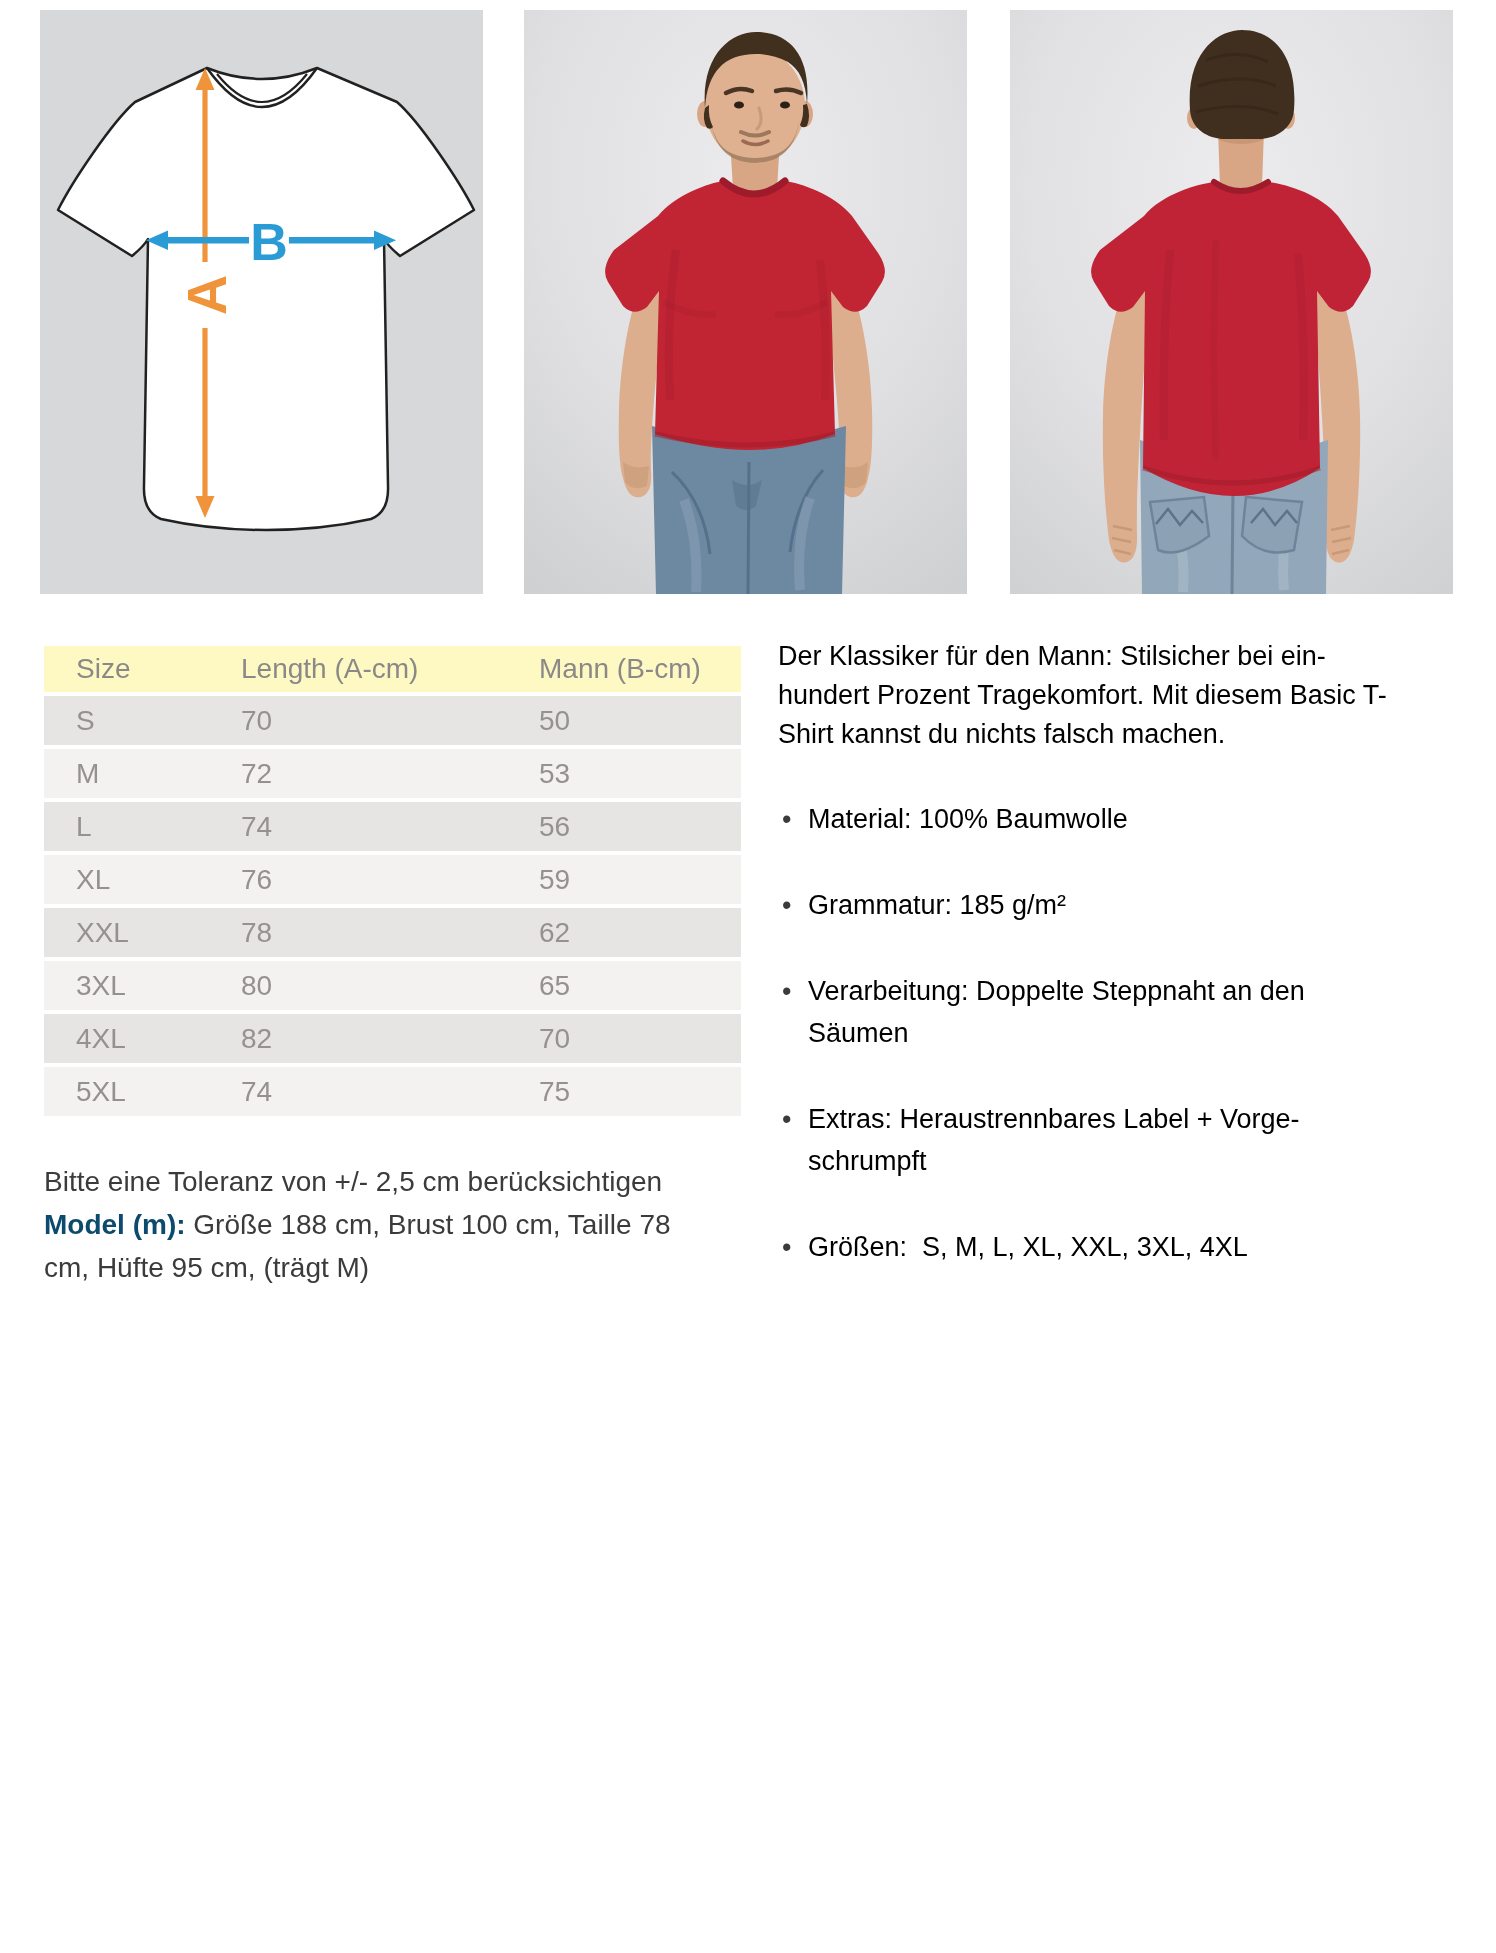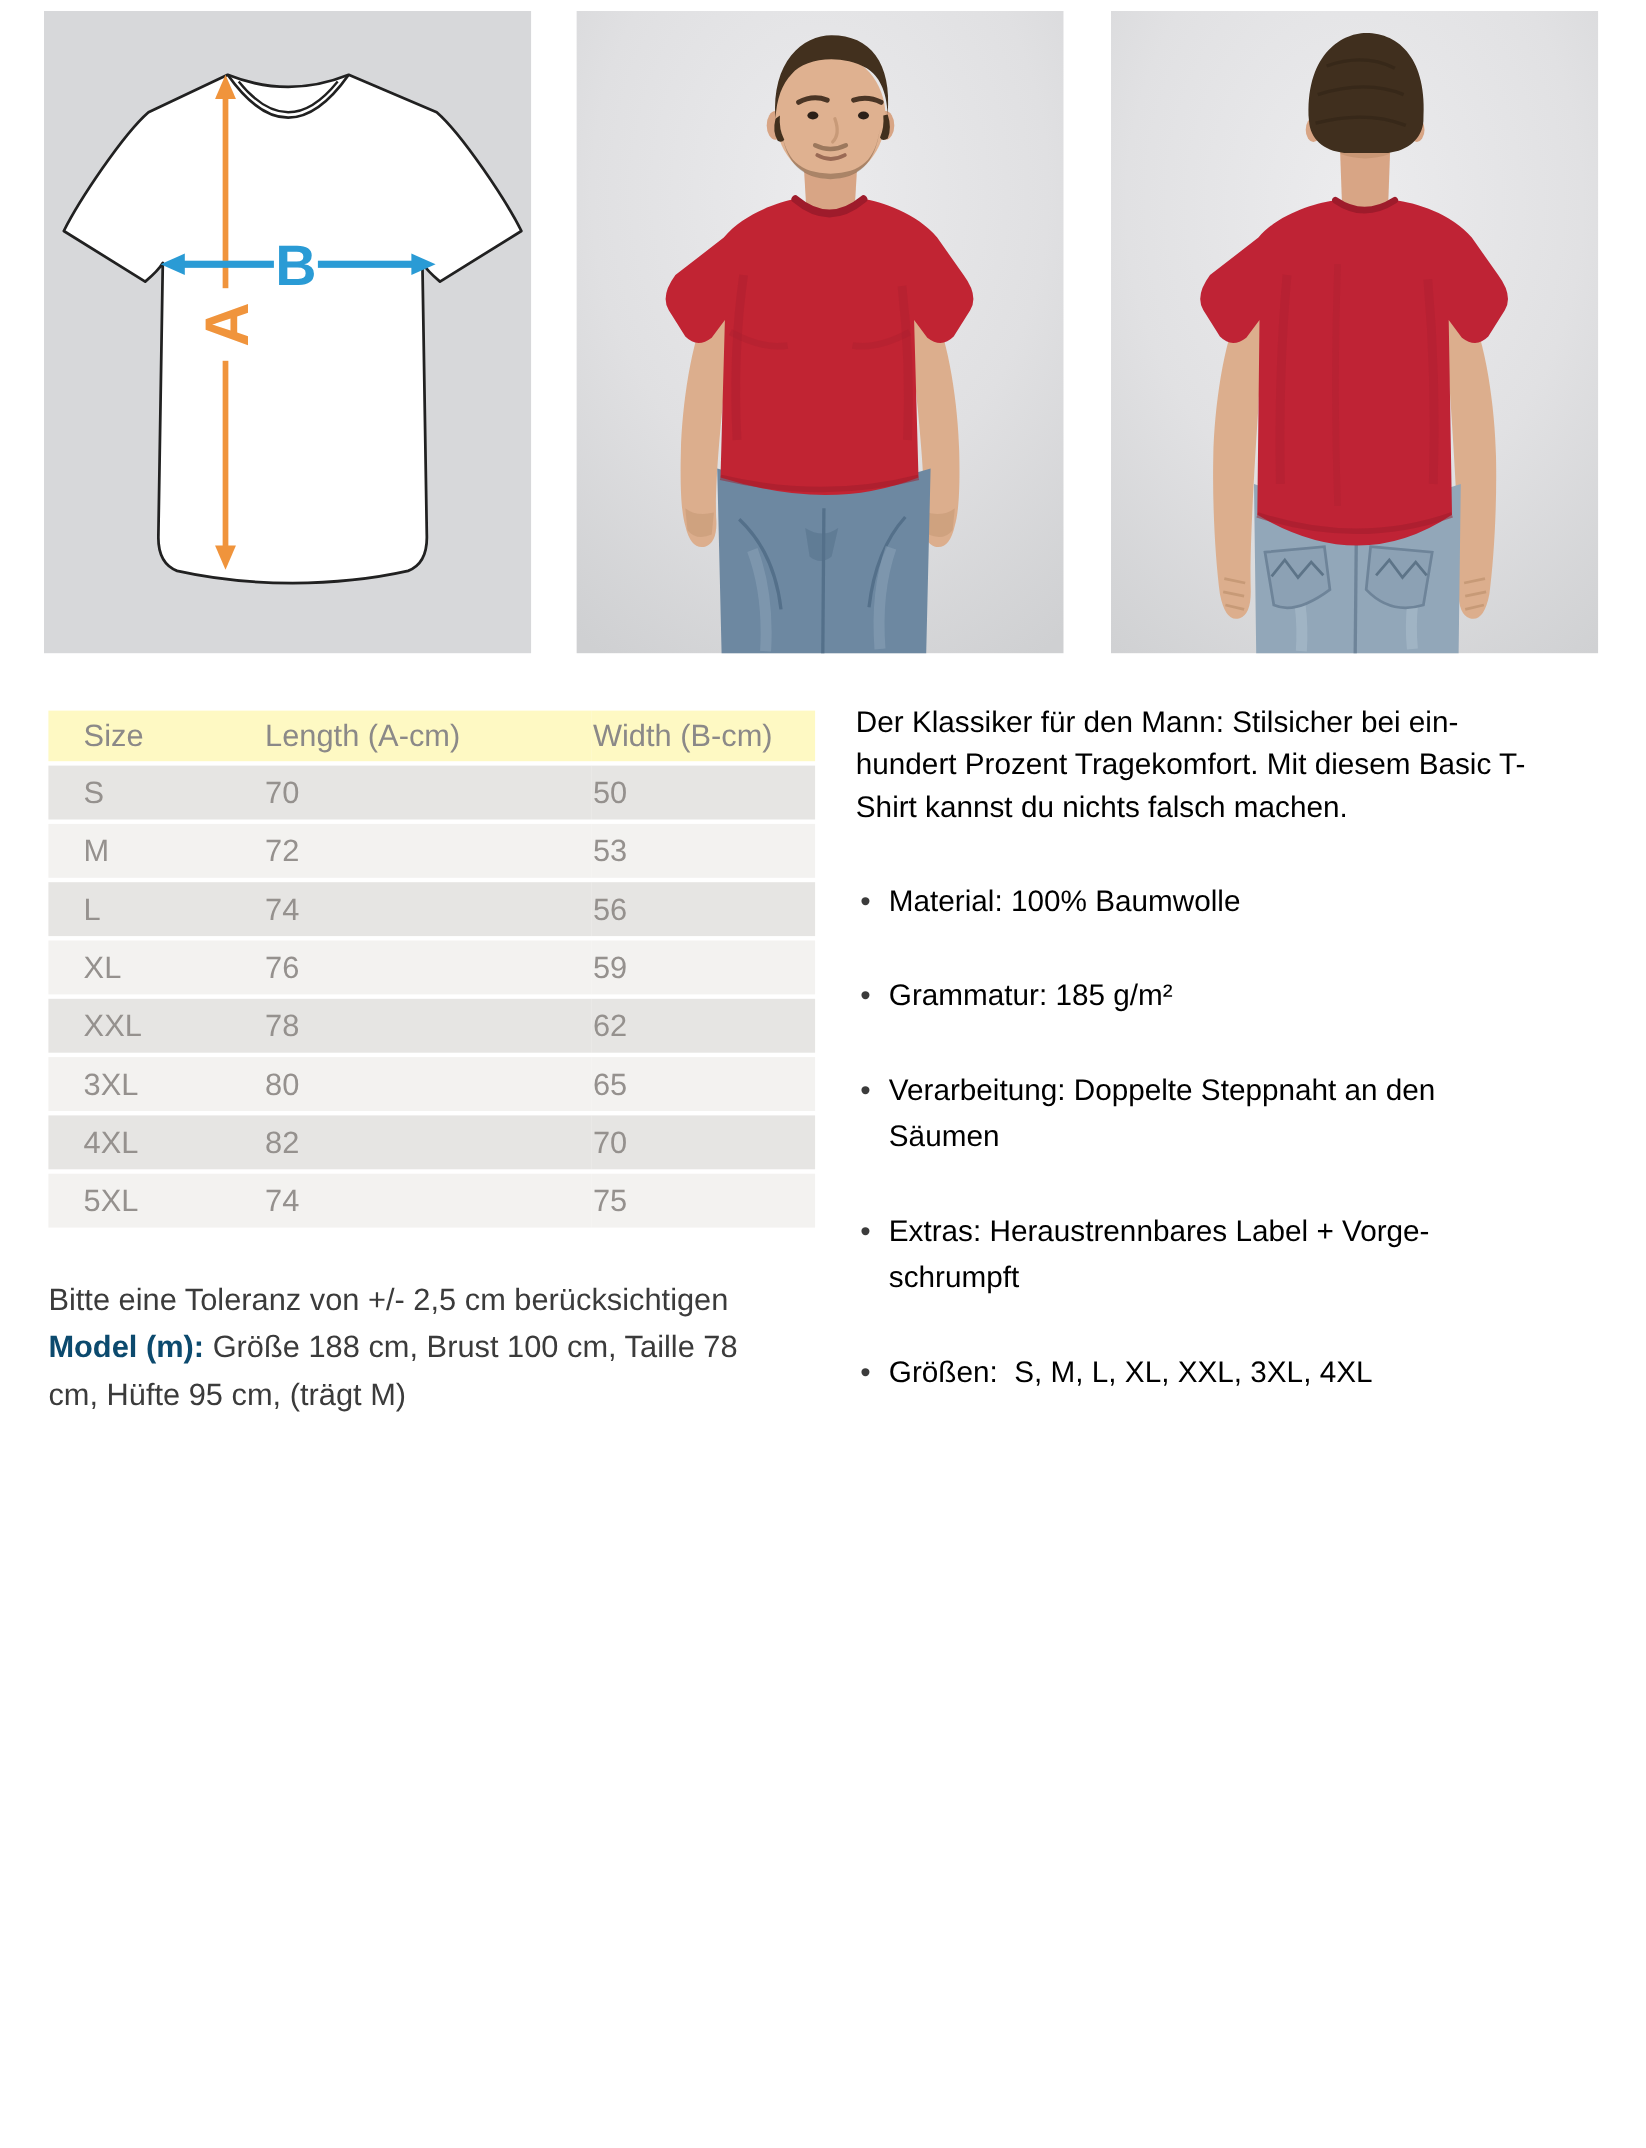--- a/index.html
+++ b/index.html
@@ -191,21 +191,21 @@
   <table class="size-table">
     <colgroup>
         <col style="width:196px">
         <col style="width:298px">
         <col style="width:203px">
       </colgroup>
     <thead>
       <tr>
         <th>Size</th>
         <th>Length (A-cm)</th>
-        <th>Width (B-cm)</th>
+        <th>Mann (B-cm)</th>
       </tr>
     </thead>
     <tbody>
       <tr>
         <td>S</td>
         <td>70</td>
         <td>50</td>
       </tr>
       <tr>
         <td>M</td>

